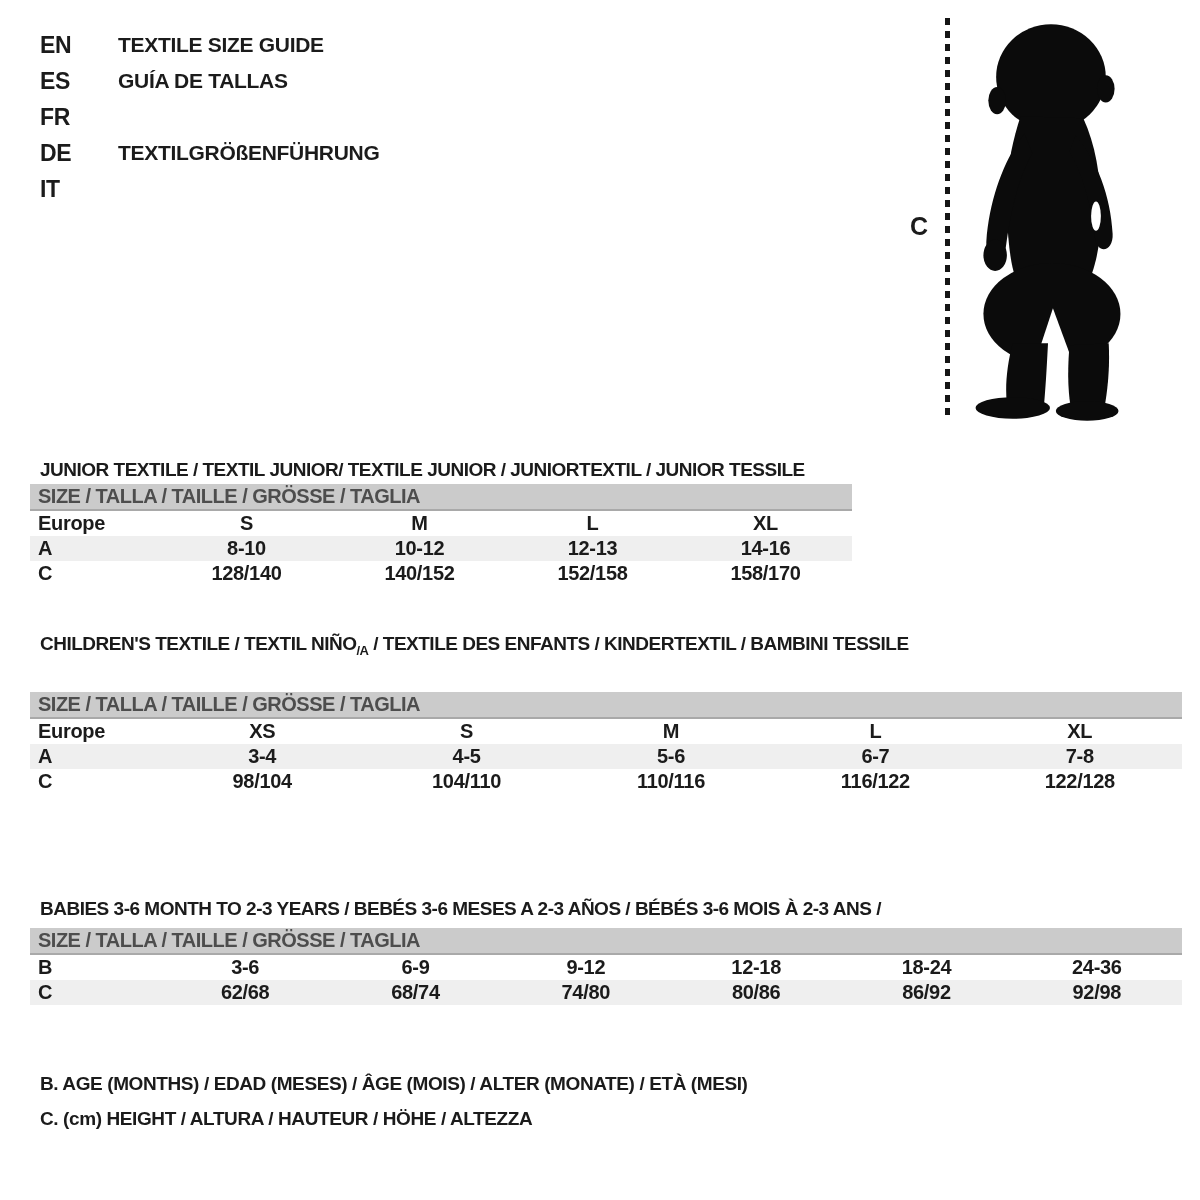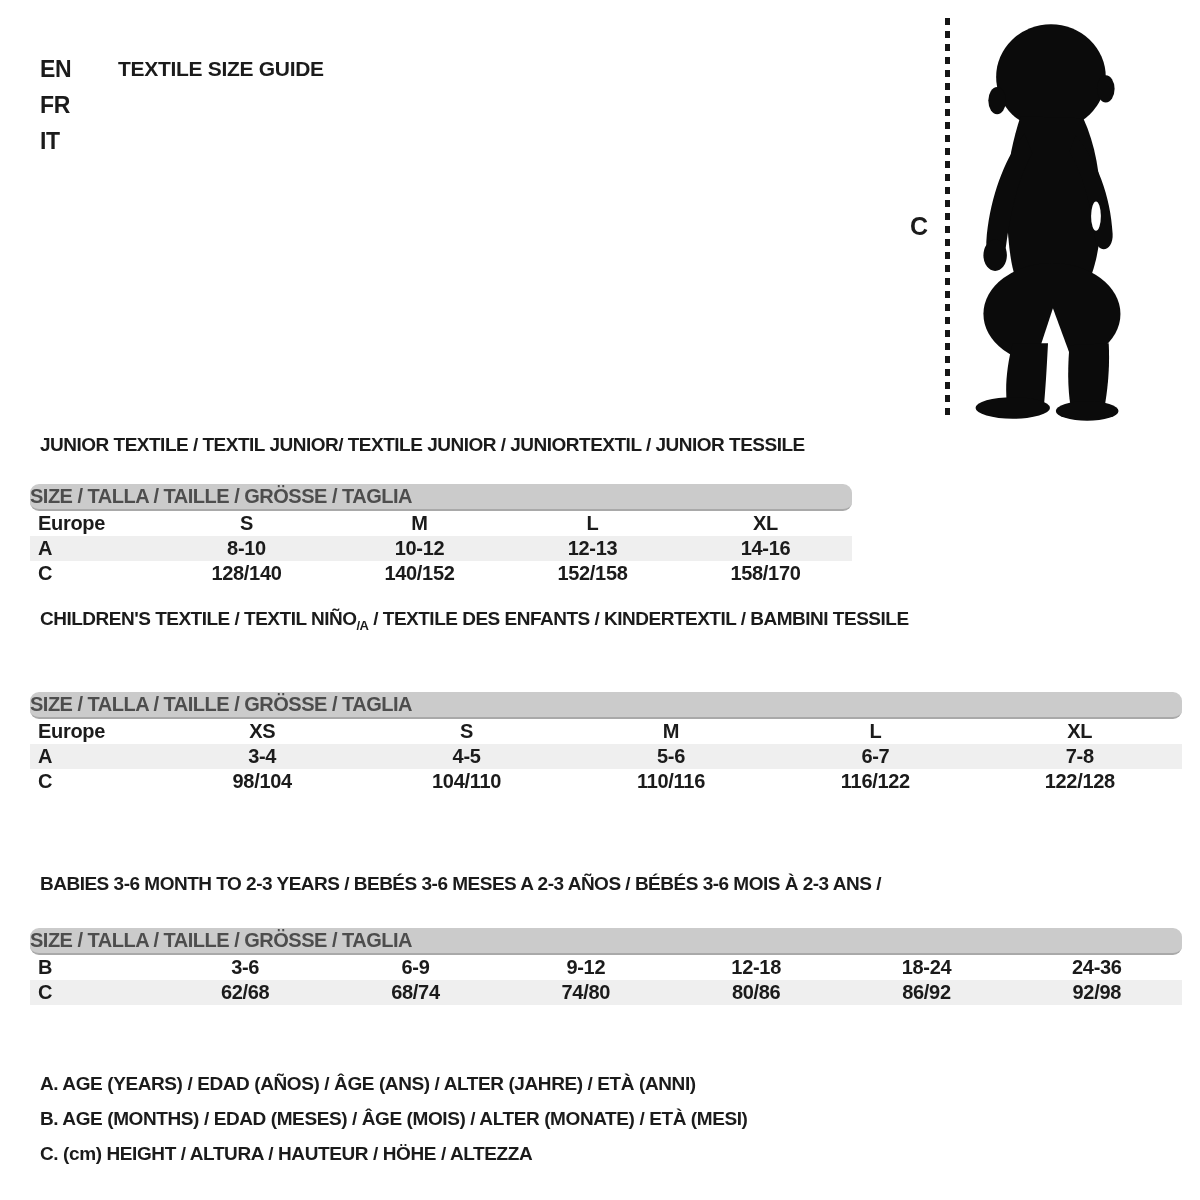--- a/index.html
+++ b/index.html
@@ -6,43 +6,43 @@
   body {
     width:1200px; height:1200px; position:relative;
     background:#ffffff; overflow:hidden;
     font-family:"Liberation Sans","DejaVu Sans",sans-serif;
     color:#1b1b1b;
     -webkit-font-smoothing:antialiased;
   }
   .abs { position:absolute; }
 
   
-  .lang-list { left:40px; top:27px;margin-top:24px; }
+  .lang-list { left:40px; top:27px; }
   .lang-row { display:flex; height:36px; align-items:center; }
   .lang-code { width:78px; font-weight:bold; font-size:23px; letter-spacing:-0.3px; }
   .lang-label { font-weight:bold; font-size:21px; letter-spacing:-0.3px; }
 
   
   .fig-c-label { left:910px; top:212px; font-weight:bold; font-size:25px; }
   .dash-line {
     left:945px; top:18px; width:5px; height:400px;
     background:repeating-linear-gradient(to bottom,#151515 0 7px,rgba(0,0,0,0) 7px 13px);
   }
   .silhouette { left:956px; top:20px; }
 
   
-  .sec-title { font-weight:bold; font-size:19px; letter-spacing:-0.5px; white-space:nowrap; }
+  .sec-title { font-weight:bold; font-size:19px; letter-spacing:-0.5px; white-space:nowrap;margin-top:25px; }
   .sub-a { font-size:13px; vertical-align:sub; }
 
   
   .tbl { left:30px; }
   .tbl-header {
     height:27px; background:#cbcbcb; border-bottom:2px solid #a9a9a9;
-    display:flex; align-items:center; box-sizing:border-box;
-    color:#4d4d4d; font-weight:bold; font-size:20px; letter-spacing:-0.5px;border-radius:9px;
+    display:flex; align-items:center; padding-left:8px; box-sizing:border-box;
+    color:#4d4d4d; font-weight:bold; font-size:20px; letter-spacing:-0.5px;
   }
   .tbl-row { display:grid; height:25px; align-items:center; }
   .row-shaded { background:#efefef; }
   .cols-4 { grid-template-columns:130px repeat(4,1fr); }
   .cols-5 { grid-template-columns:130px repeat(5,1fr); }
   .cols-6 { grid-template-columns:130px repeat(6,1fr); }
   .cell-label { padding-left:8px; font-weight:bold; font-size:20px; letter-spacing:-0.3px; }
   .cell-val { text-align:center; font-weight:bold; font-size:20px; letter-spacing:-0.3px; }
 
   
@@ -52,21 +52,29 @@
 </style>
 </head>
 <body>
 
 <div class="abs lang-list">
   <div class="lang-row">
     <span class="lang-code">EN</span>
     <span class="lang-label">TEXTILE SIZE GUIDE</span>
   </div>
   <div class="lang-row">
+    <span class="lang-code">ES</span>
+    <span class="lang-label">GUÍA DE TALLAS</span>
+  </div>
+  <div class="lang-row">
     <span class="lang-code">FR</span>
+  </div>
+  <div class="lang-row">
+    <span class="lang-code">DE</span>
+    <span class="lang-label">TEXTILGRÖßENFÜHRUNG</span>
   </div>
   <div class="lang-row">
     <span class="lang-code">IT</span>
   </div>
 </div>
 
 <div class="abs fig-c-label">C</div>
 <div class="abs dash-line"></div>
 <svg class="abs silhouette" width="186" height="402" viewBox="0 0 190 410" aria-hidden="true">
   <g fill="#0b0b0b">
@@ -176,16 +184,15 @@
     <div class="cell-val">62/68</div>
     <div class="cell-val">68/74</div>
     <div class="cell-val">74/80</div>
     <div class="cell-val">80/86</div>
     <div class="cell-val">86/92</div>
     <div class="cell-val">92/98</div>
   </div>
 </div>
 
 <div class="abs legend">
-  <div class="legend-line">A. AGE (YEARS) / EDAD (AÑOS) / ÂGE (ANS) / ALTER (JAHRE) / ETÀ (ANNI)</div>
   <div class="legend-line">B. AGE (MONTHS) / EDAD (MESES) / ÂGE (MOIS) / ALTER (MONATE) / ETÀ (MESI)</div>
   <div class="legend-line">C. (cm) HEIGHT / ALTURA / HAUTEUR / HÖHE / ALTEZZA</div>
 </div>
 
 </body></html>

